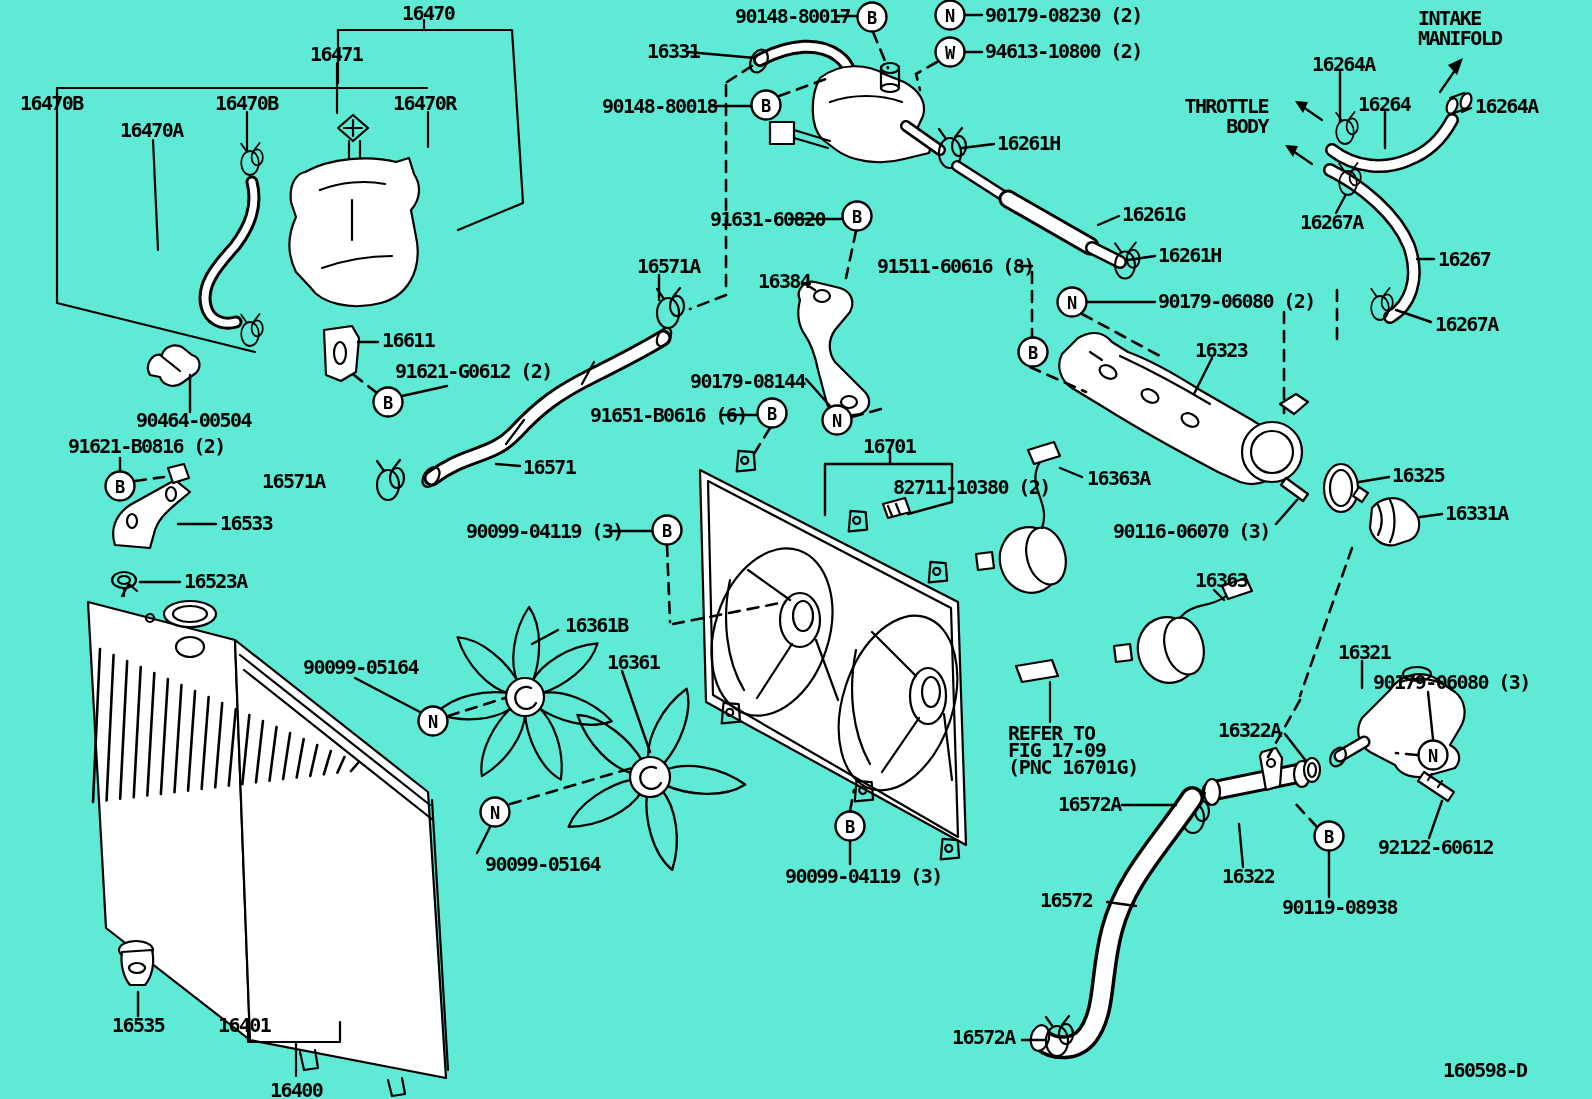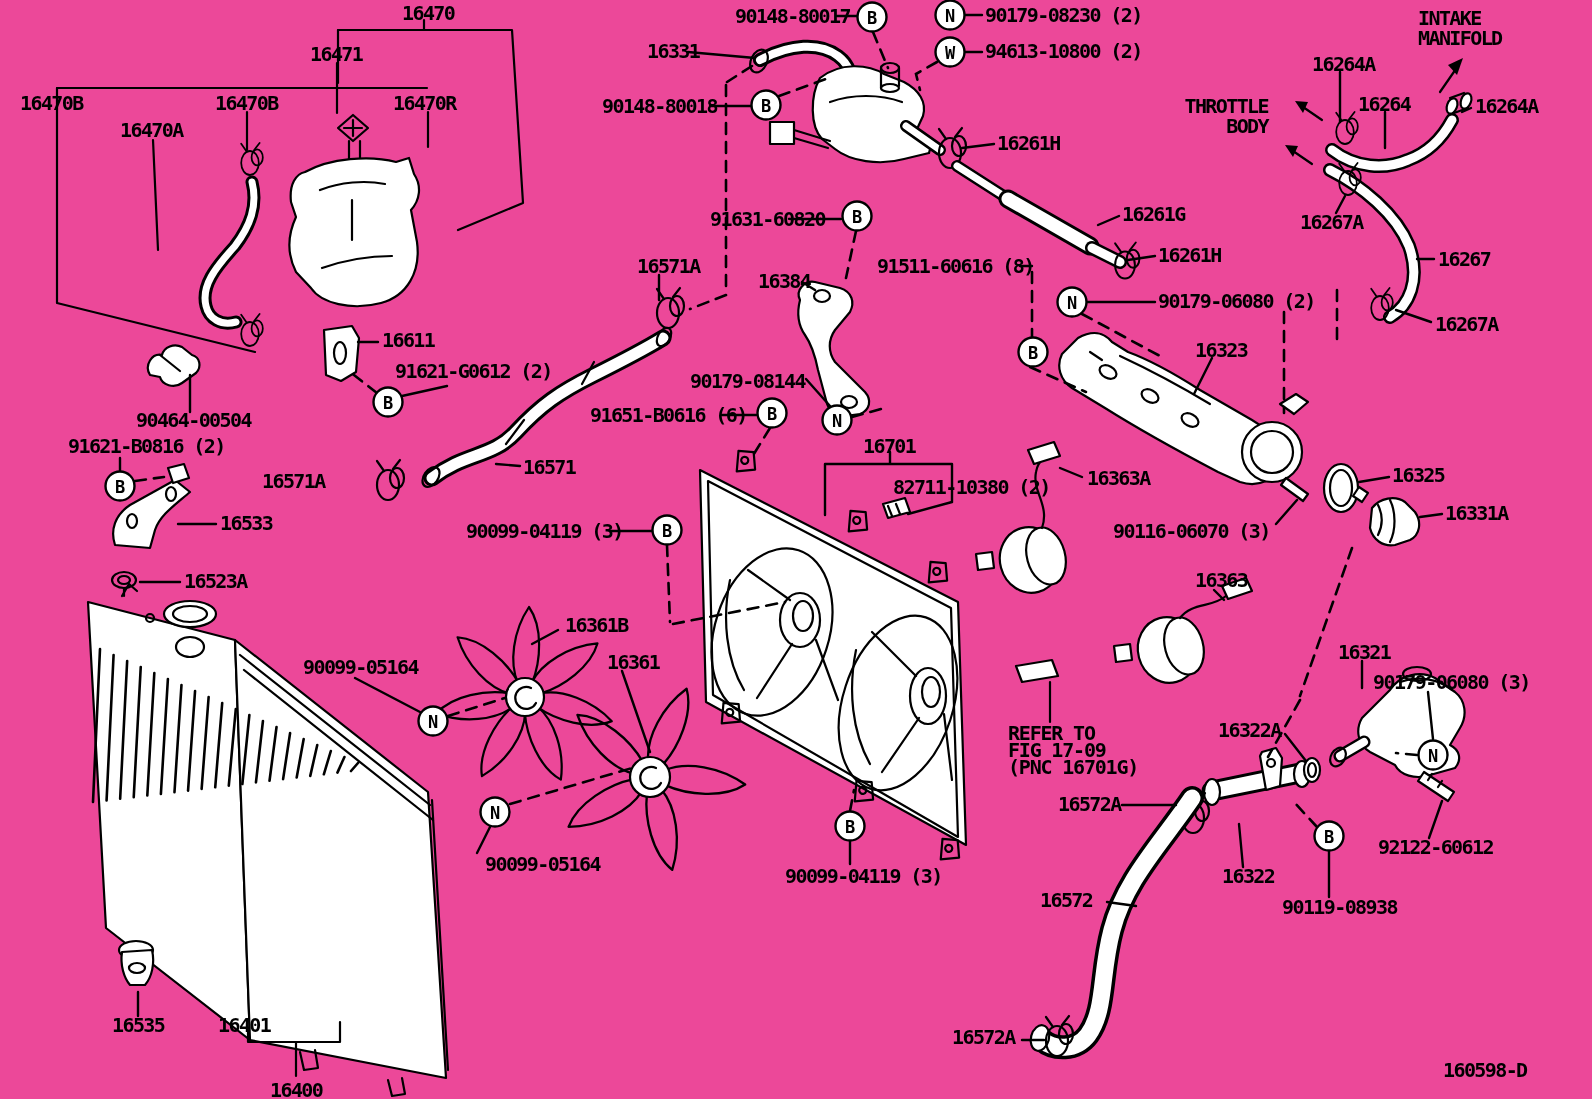--- a/index.html
+++ b/index.html
@@ -1,17 +1,17 @@
 <!DOCTYPE html>
 <html><head>
 <meta charset="utf-8">
 <title>160598-D</title>
 <style>
   html,body{margin:0;padding:0;background:#ffffff;}
-  .stage{position:relative;width:1592px;height:1099px;background:#ec4899;overflow:hidden;}
+  .stage{position:relative;width:1592px;height:1099px;background:#5eead4;overflow:hidden;}
   svg{display:block;}
   svg text{font-family:"DejaVu Sans Mono","Liberation Mono",monospace;font-weight:bold;fill:#000;}
   .lbl{font-size:20px;letter-spacing:-1.6px;}
   .lbl.small{letter-spacing:-1.2px;}
   .sym-letter{font-size:17px;text-anchor:middle;letter-spacing:0;}
   .ln{stroke:#000;stroke-width:2.4;fill:none;stroke-linecap:round;}
   .dash{stroke:#000;stroke-width:2.6;fill:none;stroke-dasharray:11 8;stroke-linecap:round;}
   .art{stroke:#000;stroke-width:2.2;fill:none;stroke-linecap:round;stroke-linejoin:round;}
   .artw{stroke:#000;stroke-width:2.2;fill:#fff;stroke-linejoin:round;}
   .tubeO{stroke:#000;fill:none;stroke-linecap:round;}

